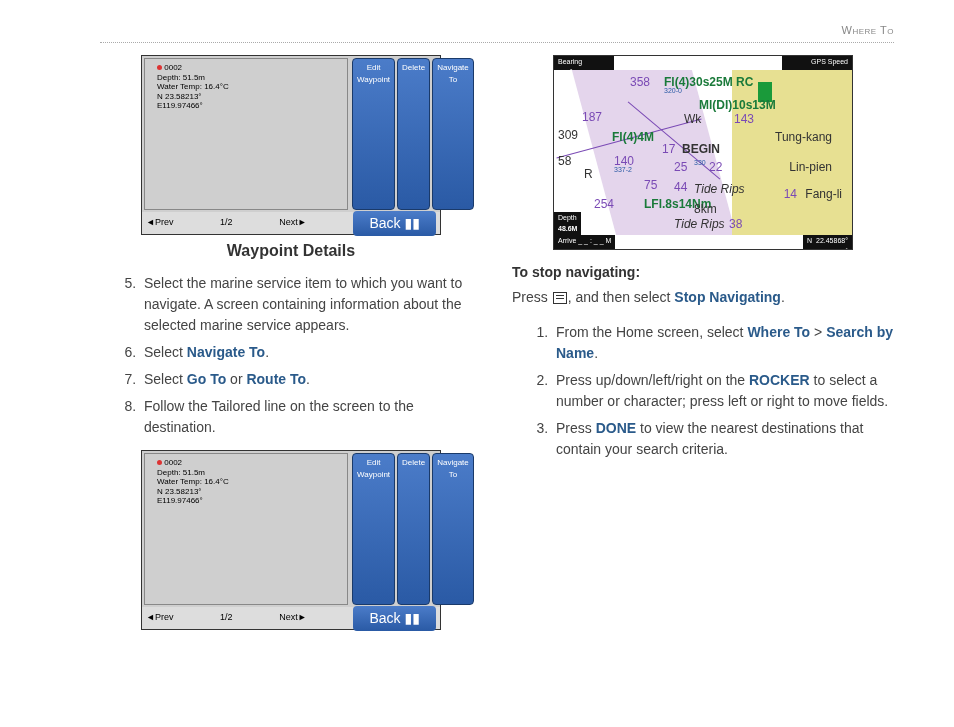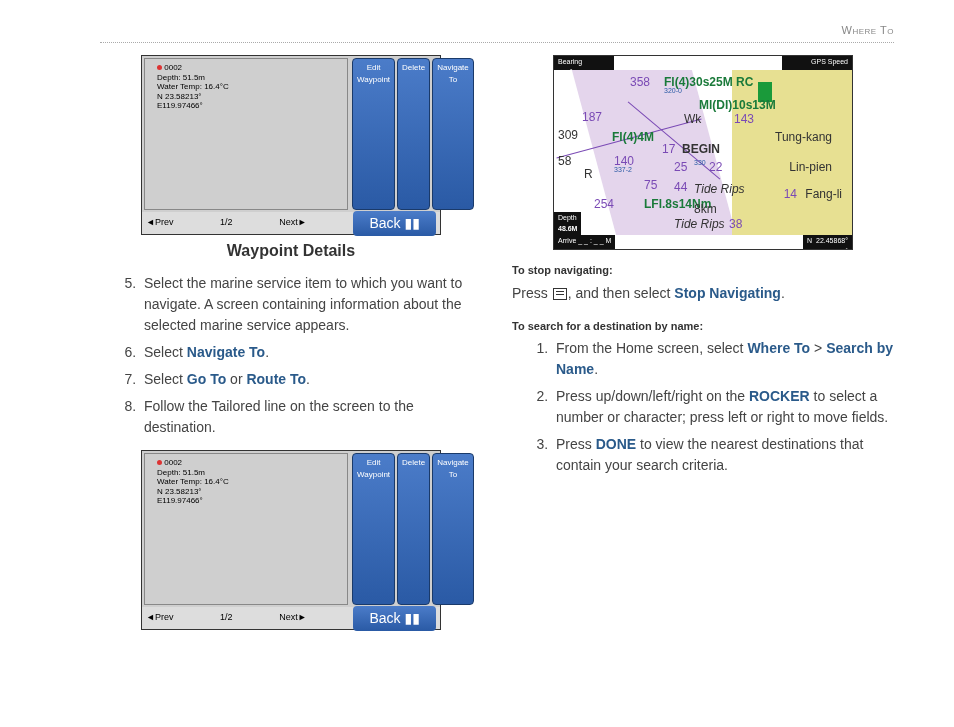--- a/index.html
+++ b/index.html
@@ -118,21 +118,21 @@
     margin-bottom: 12px;
   }
   ol li {
     margin-bottom: 6px;
     padding-left: 4px;
   }
   .bold-link { color: #2a5a8a; font-weight: bold; }
   .step-heading {
     font-weight: bold;
     color: #333;
-    font-size: 11px;
+    font-size: 14px;
     margin-bottom: 4px;
   }
   .map-screenshot {
     width: 300px;
     height: 195px;
     border: 1px solid #333;
     margin: 0 auto 12px auto;
     position: relative;
     overflow: hidden;
     font-size: 8px;
@@ -320,21 +320,20 @@
 E120.37859°</span></div>
         </div>
         <div style="position:absolute;bottom:14px;left:0;background:#111;color:#fff;font-size:7px;padding:1px 4px"><span>Depth</span><br><b>48.6M</b></div>
       </div>
 
       <div class="step-heading">To stop navigating:</div>
       <p style="margin-bottom:14px">
         <span>Press </span><span class="home-icon"></span><span>, and then select </span><span class="bold-link">Stop Navigating</span><span>.</span>
       </p>
 
-      <div class="step-heading">To search for a destination by name:</div>
       <ol>
         <li><span>From the Home screen, select </span><span class="bold-link">Where To</span><span> &gt; </span><span class="bold-link">Search by Name</span><span>.</span></li>
         <li><span>Press up/down/left/right on the </span><span class="bold-link">ROCKER</span><span> to select a number or character; press left or right to move fields.</span></li>
         <li><span>Press </span><span class="bold-link">DONE</span><span> to view the nearest destinations that contain your search criteria.</span></li>
       </ol>
     </div>
   </div>
 
 </div>
 

